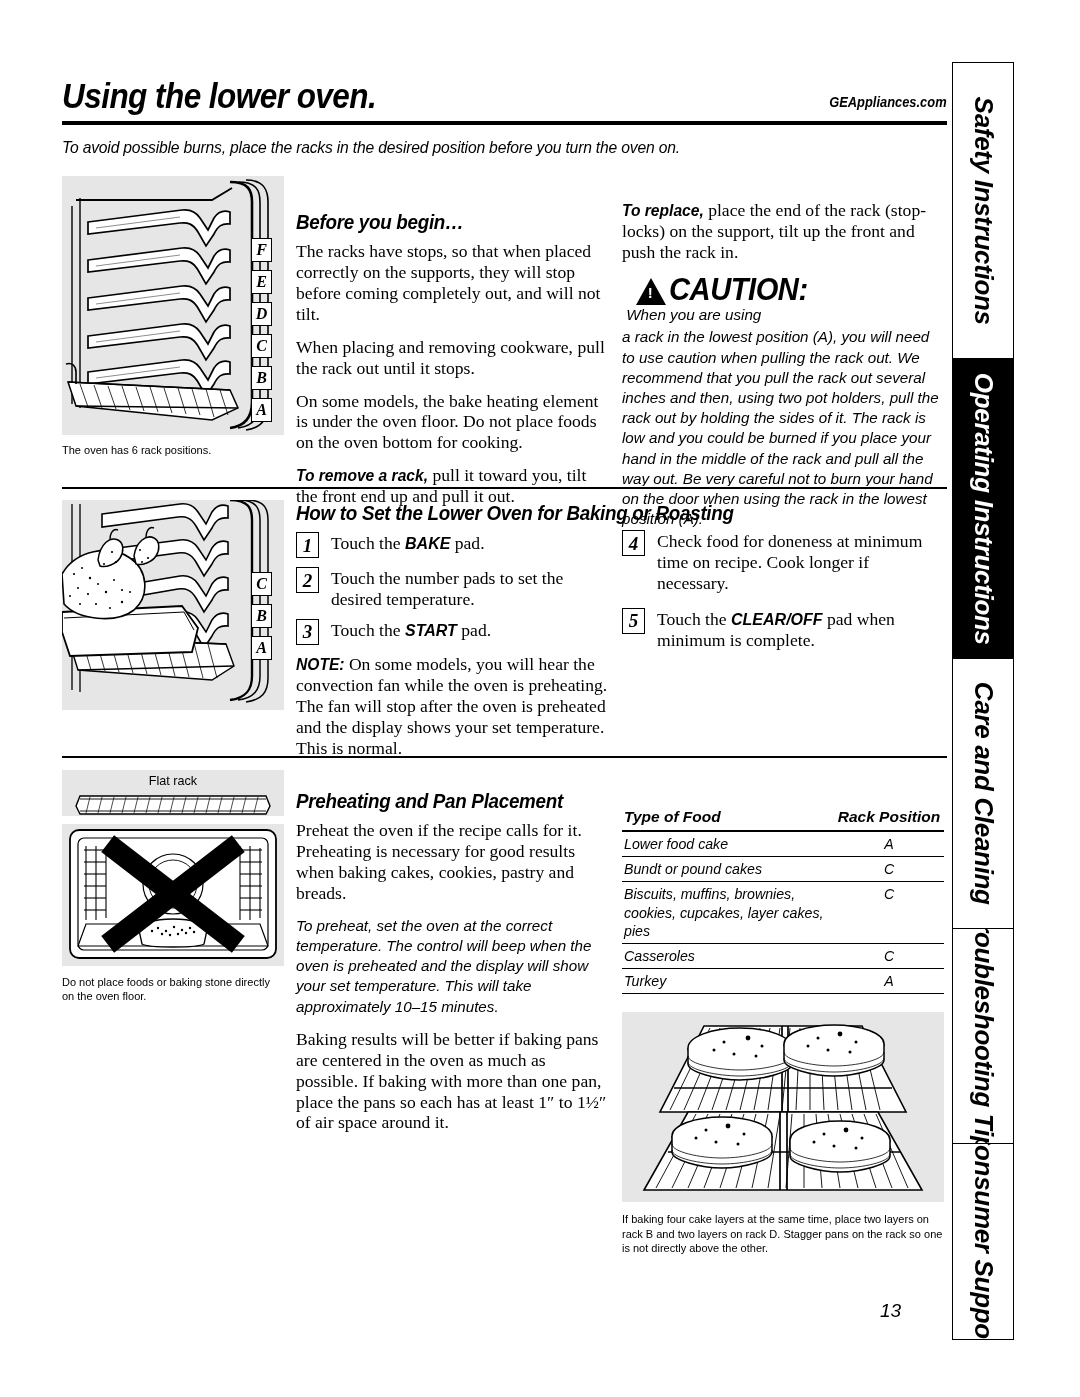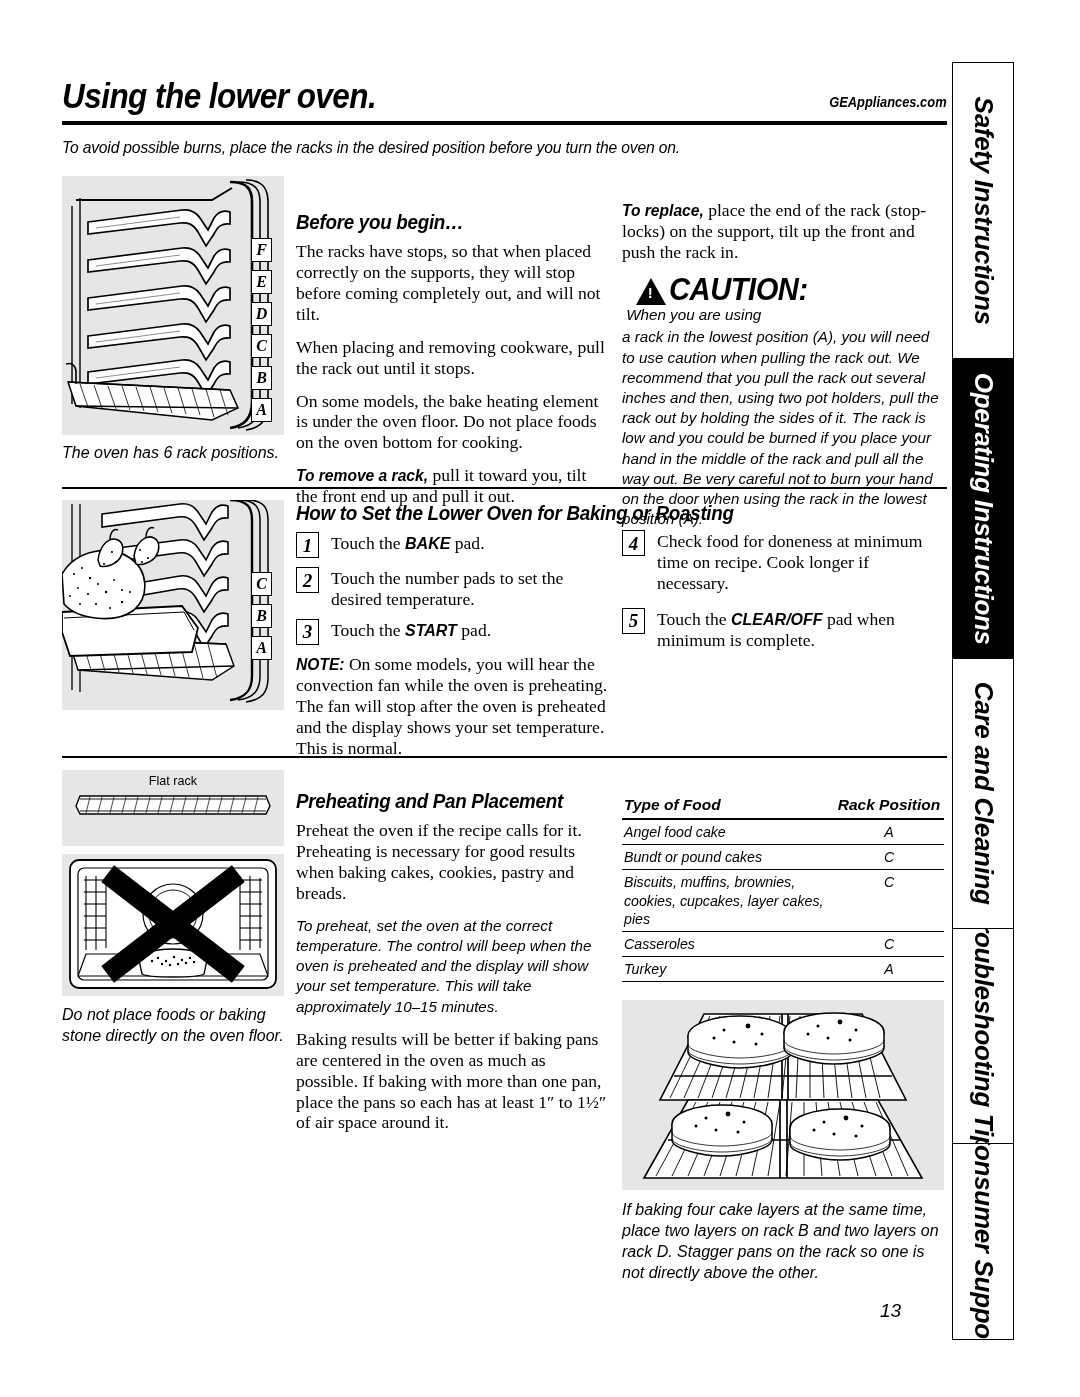--- a/index.html
+++ b/index.html
@@ -83,21 +83,21 @@
     margin-bottom: 12px;
   }
   .p b, .bold-lead { font-family: "Liberation Sans", sans-serif; font-weight: bold; font-style: italic; font-size: 15.6px; }
   .ital {
     font-family: "Liberation Sans", sans-serif;
     font-style: italic; font-size: 15.2px; line-height: 1.33;
     margin-bottom: 12px;
   }
   .cap {
     font-family: "Liberation Sans", sans-serif;
-    font-style: italic; font-size: 16px; line-height: 1.3;
+    font-size: 11px; line-height: 1.3;
   }
 
   
   .colL  { position: absolute; left: 296px; width: 312px; }
   .colR  { position: absolute; left: 622px; width: 322px; }
   .imgcol{ position: absolute; left: 62px; width: 222px; }
 
   
   .caution-line { display: flex; align-items: flex-start; flex-wrap: wrap; }
   .tri {
@@ -128,21 +128,21 @@
     border: 1.7px solid #000; margin-right: 12px;
     display: flex; align-items: center; justify-content: center;
     font-family: "Liberation Serif", serif; font-style: italic;
     font-weight: bold; font-size: 19px; line-height: 1;
   }
   .steptext { font-size: 17.6px; line-height: 1.19; padding-top: 1px; }
   .steptext b { font-family: "Liberation Sans", sans-serif; font-weight: bold; font-style: italic; font-size: 16px; }
 
   
   table.rack { width: 100%; border-collapse: collapse;
-    font-family: "Liberation Sans", sans-serif; font-style: italic; }
+    font-family: "Liberation Sans", sans-serif; font-style: italic; margin-top: 12px; }
   table.rack th {
     text-align: left; font-size: 15.5px; font-weight: bold;
     padding: 0 0 4px 2px; border-bottom: 2.2px solid #000;
   }
   table.rack th.pos { text-align: center; width: 112px; }
   table.rack td {
     font-size: 14.2px; line-height: 1.28;
     padding: 3px 0 3px 2px; border-bottom: 1.4px solid #000;
     vertical-align: top;
   }
@@ -376,21 +376,21 @@
     </div>
     <div class="step" style="margin-top:14px;">
       <div class="numbox">5</div>
       <div class="steptext"><span>Touch the </span><b>CLEAR/OFF</b><span> pad when minimum is complete.</span></div>
     </div>
   </div>
 
   <div class="rule-sec" style="top:755px;"></div>
 
   <div class="imgcol" style="top:770px;">
-    <div class="ill" style="height:76px;">
+    <div class="ill" style="height:46px;">
       <div style="text-align:center; font-family:'Liberation Sans',sans-serif; font-size:12.6px; padding-top:4px;">Flat rack</div>
       <svg viewBox="0 0 222 34" width="222" height="34" style="display:block;">
         <path d="M14 18 L18 8 L204 8 L208 18 L204 26 L18 26 Z" fill="#ffffff" stroke="#000" stroke-width="1.4"></path>
         <path d="M18 11 L204 11" stroke="#000" stroke-width="0.9"></path>
         <path d="M18 23 L204 23" stroke="#000" stroke-width="0.9"></path>
         <g stroke="#000" stroke-width="0.7">
           <path d="M28 9 L24 25"></path>
             <path d="M40 9 L36 25"></path>
             <path d="M52 9 L48 25"></path>
             <path d="M64 9 L60 25"></path>
@@ -476,21 +476,21 @@
   <div class="colR" style="top:796px;">
     <table class="rack">
       <thead>
         <tr>
           <th>Type of Food</th>
           <th class="pos">Rack Position</th>
         </tr>
       </thead>
       <tbody>
         <tr>
-          <td>Angel food cake</td>
+          <td>Lower food cake</td>
           <td class="pos">A</td>
         </tr>
         <tr>
           <td>Bundt or pound cakes</td>
           <td class="pos">C</td>
         </tr>
         <tr>
           <td>Biscuits, muffins, brownies, cookies, cupcakes, layer cakes, pies</td>
           <td class="pos">C</td>
         </tr>

